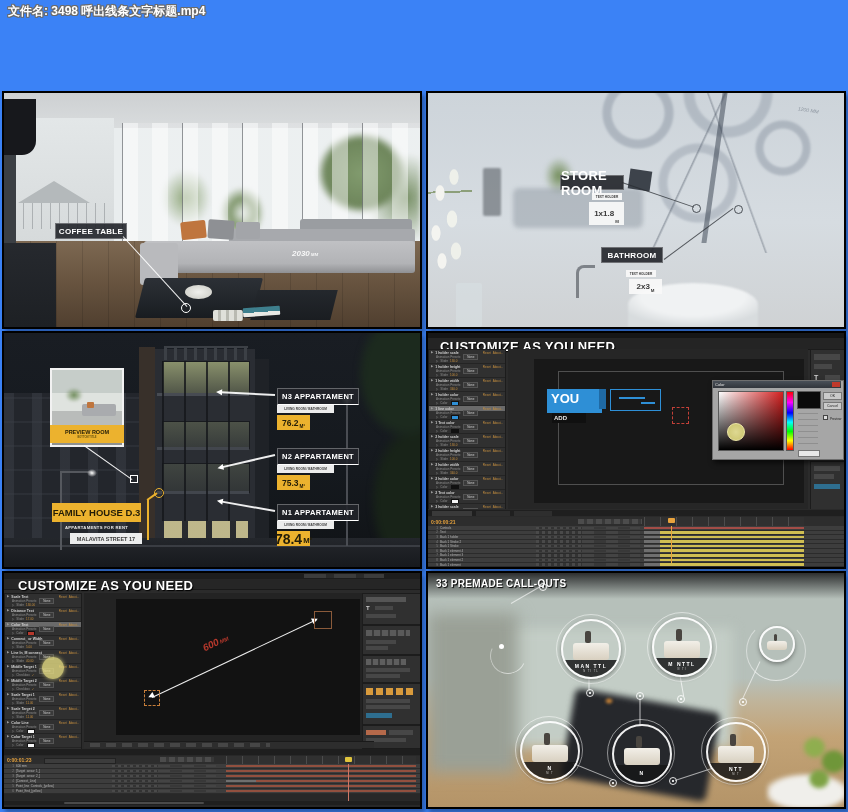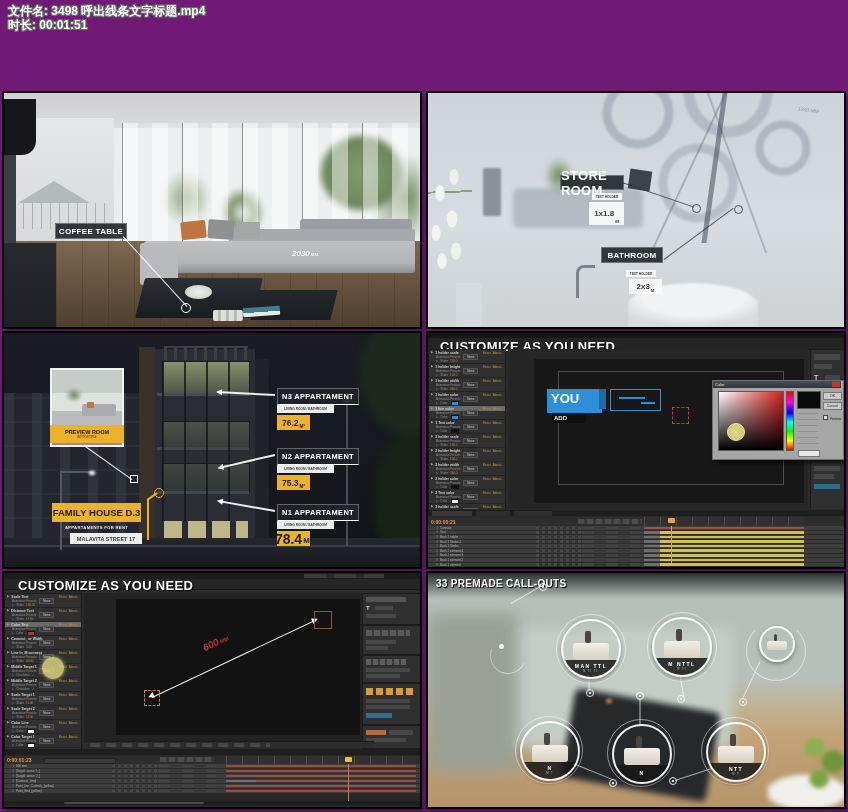--- a/index.html
+++ b/index.html
@@ -1,16 +1,16 @@
 <!DOCTYPE html>
 <html><head>
 <meta charset="utf-8">
 <style>
   html,body{margin:0;padding:0;background:#fff}
-  .page{position:relative;width:848px;height:812px;background:#701a75;overflow:hidden;
+  .page{position:relative;width:848px;height:812px;background:#3b82f6;overflow:hidden;
         font-family:"Liberation Sans",sans-serif}
   .p{position:absolute}
 
   
   .header{position:absolute;left:8px;top:5px}
   .hl{font-size:12px;font-weight:bold;line-height:13.6px;color:#fff;white-space:pre;
       text-shadow:-1px 0 #6b6b6b,1px 0 #6b6b6b,0 -1px #6b6b6b,0 1px #6b6b6b,
                   -1px -1px #6b6b6b,1px -1px #6b6b6b,-1px 1px #6b6b6b,1px 1px #6b6b6b}
 
   
@@ -82,21 +82,20 @@
   .mark{position:absolute;border:1px solid rgba(255,255,255,.85);border-radius:50%;width:6px;height:6px}
   .mark:before{content:"";position:absolute;left:2px;top:2px;width:1.5px;height:1.5px;background:#fff;border-radius:50%}
 </style>
 </head>
 <body>
 
 <div class="page">
 
   <div class="header">
     <div class="hl">文件名: 3498 呼出线条文字标题.mp4</div>
-    <div class="hl">时长: 00:01:51</div>
   </div>
 
   <div class="grid">
 
   <div class="frame">
     <div class="p" style="inset:0;background:linear-gradient(180deg,#cdd0d2 0,#dfe2e3 52px,#e9edee 60px)"></div>
     <div class="p" style="left:0;top:35px;width:416px;height:120px;background:#e9edee"></div>
     <div class="p" style="left:270px;top:30px;width:146px;height:125px;filter:blur(2px);background:radial-gradient(60px 55px at 60% 40%,#6c8a55 0,#55713f 60%,transparent 75%),radial-gradient(55px 60px at 90% 60%,#5d7a48 0,transparent 75%)"></div>
     <div class="p" style="left:140px;top:55px;width:140px;height:100px;filter:blur(2px);background:radial-gradient(35px 40px at 30% 50%,#7c9763 0,transparent 72%),radial-gradient(30px 35px at 70% 65%,#6a855312 0,#6a8553 40%,transparent 75%)"></div>
     <div class="p" style="left:0;top:25px;width:110px;height:125px;background:linear-gradient(180deg,#e3e7e8,#d6dadb)"></div>

